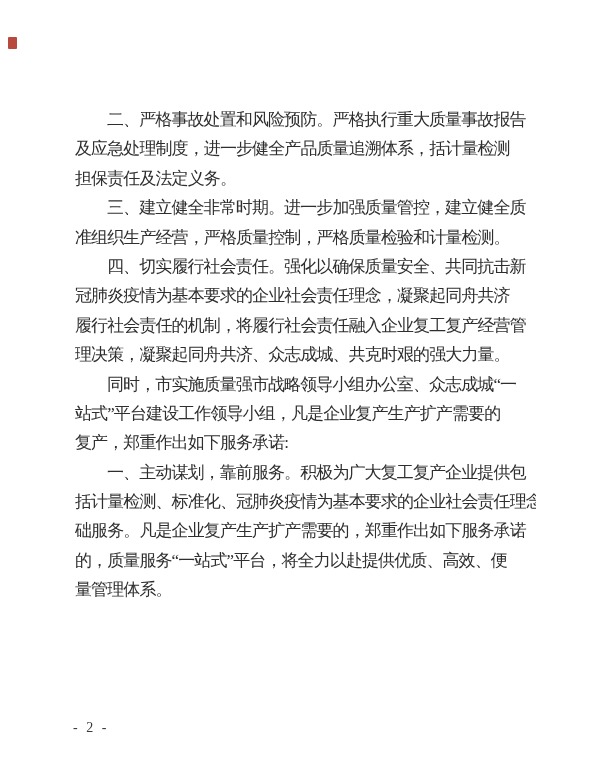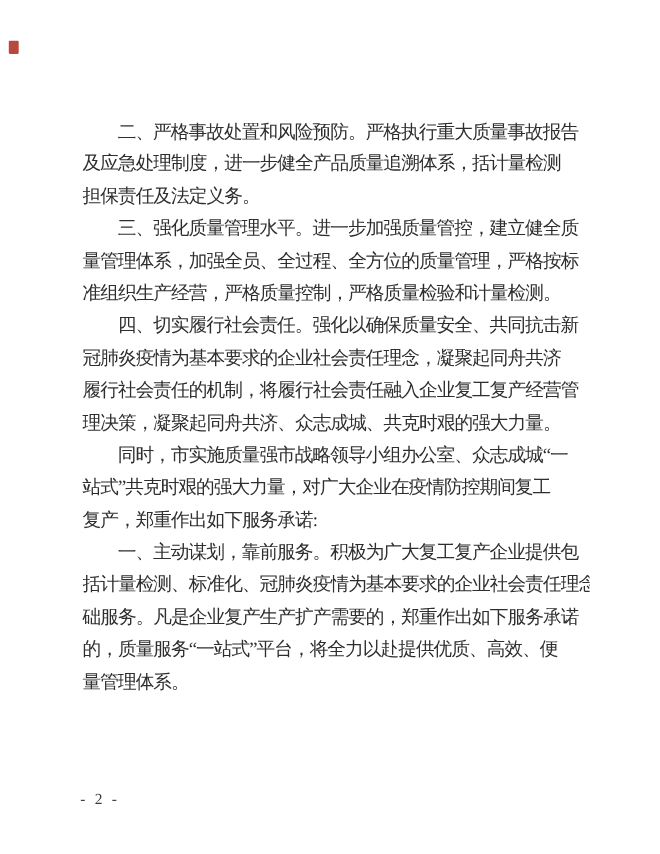--- a/index.html
+++ b/index.html
@@ -57,33 +57,32 @@
 
   <div class="red-mark" style="background: rgb(178, 58, 46);"></div>
 
   <div class="doc-body" id="doc-body" style="color: rgb(46, 46, 46);">
       <div class="paragraph">
         <div class="line indent">二、严格事故处置和风险预防。严格执行重大质量事故报告</div>
         <div class="line">及应急处理制度，进一步健全产品质量追溯体系，括计量检测</div>
         <div class="line">担保责任及法定义务。</div>
       </div>
       <div class="paragraph">
-        <div class="line indent">三、强化质量管理水平。进一步加强质量管控，建立健全质</div>
-        <div class="line">量管理体系，加强全员、全过程、全方位的质量管理，严格按标</div>
+        <div class="line indent">三、建立健全非常时期。进一步加强质量管控，建立健全质</div>
         <div class="line">准组织生产经营，严格质量控制，严格质量检验和计量检测。</div>
       </div>
       <div class="paragraph">
         <div class="line indent">四、切实履行社会责任。强化以确保质量安全、共同抗击新</div>
         <div class="line">冠肺炎疫情为基本要求的企业社会责任理念，凝聚起同舟共济</div>
         <div class="line">履行社会责任的机制，将履行社会责任融入企业复工复产经营管</div>
         <div class="line">理决策，凝聚起同舟共济、众志成城、共克时艰的强大力量。</div>
       </div>
       <div class="paragraph">
         <div class="line indent">同时，市实施质量强市战略领导小组办公室、众志成城“一</div>
-        <div class="line">站式”共克时艰的强大力量，对广大企业在疫情防控期间复工</div>
+        <div class="line">站式”平台建设工作领导小组，凡是企业复产生产扩产需要的</div>
         <div class="line">复产，郑重作出如下服务承诺:</div>
       </div>
       <div class="paragraph">
         <div class="line indent">一、主动谋划，靠前服务。积极为广大复工复产企业提供包</div>
         <div class="line">括计量检测、标准化、冠肺炎疫情为基本要求的企业社会责任理念</div>
         <div class="line">础服务。凡是企业复产生产扩产需要的，郑重作出如下服务承诺</div>
         <div class="line">的，质量服务“一站式”平台，将全力以赴提供优质、高效、便</div>
         <div class="line">量管理体系。</div>
       </div>
     </div>

